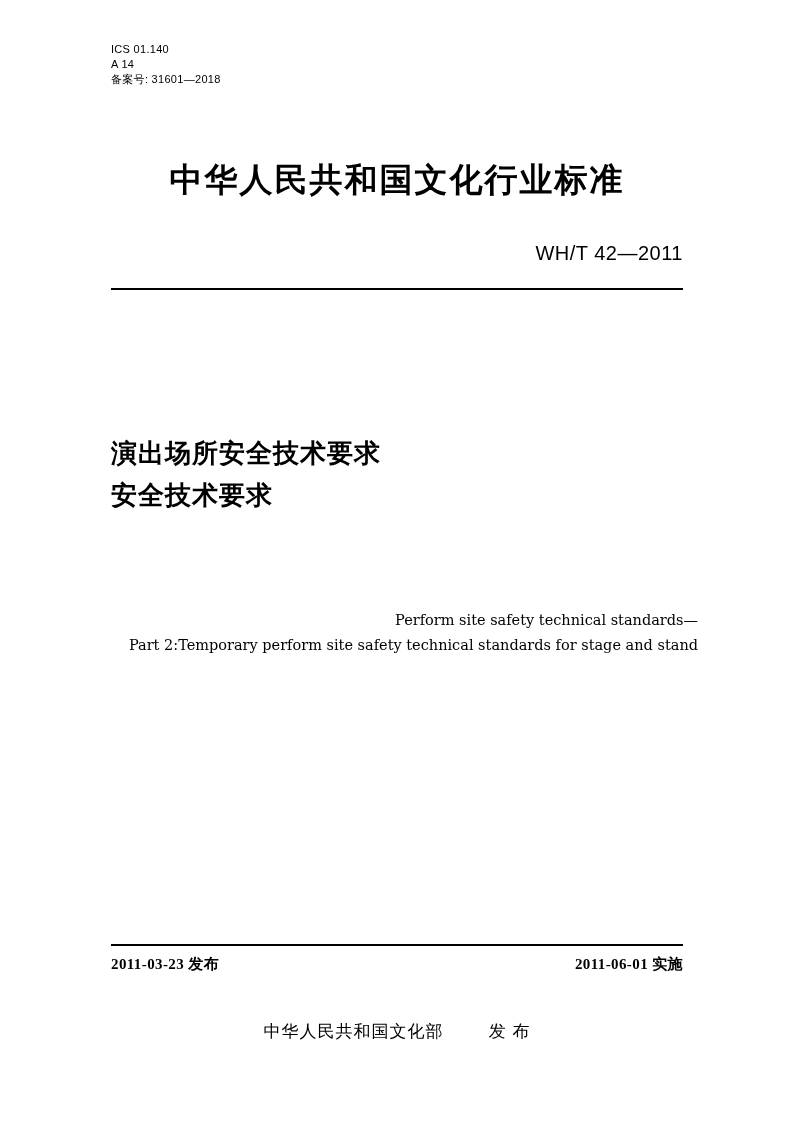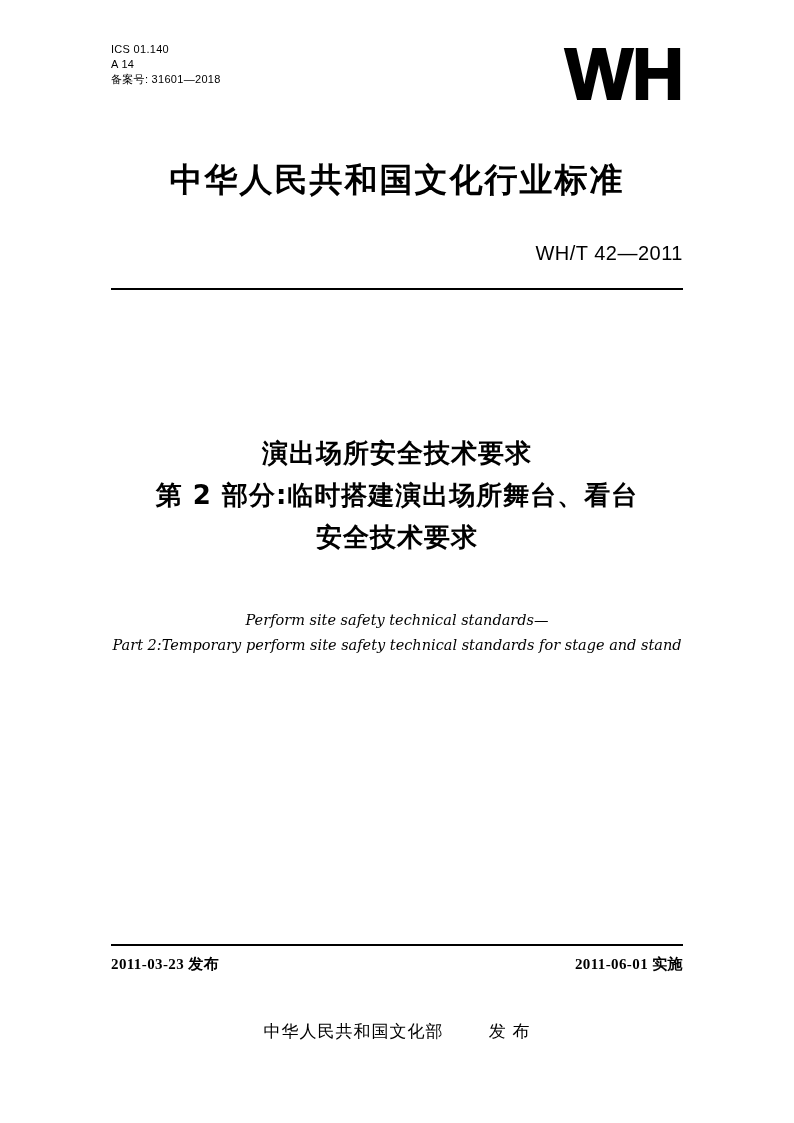--- a/index.html
+++ b/index.html
@@ -96,40 +96,39 @@
     height: 2px;
     background: #000;
   }
 
   
   .main-title {
     position: absolute;
     left: 75px;
     right: 75px;
     top: 432px;
-    text-align: center;
+    text-align: left;
   }
   .main-title .line {
     font-family: "DejaVu Sans", sans-serif;
     font-weight: bold;
     font-size: 26px;
     line-height: 42px;
     letter-spacing: 1px;
     color: #000;
     white-space: nowrap;
   }
 
   
   .en-title {
     position: absolute;
     left: 60px;
     right: 60px;
     top: 608px;
-    text-align: center;
-    font-style: italic;
+    text-align: right;
   }
   .en-title .line {
     font-family: "DejaVu Serif", serif;
     font-size: 14.5px;
     line-height: 25px;
     color: #000;
   }
 
   
   .footer-dates {
@@ -168,32 +167,30 @@
 <body>
 
 <div class="page">
 
   <div class="header-zone">
     <div class="ics-block">
       <div>ICS 01.140</div>
       <div>A 14</div>
       <div>备案号: 31601—2018</div>
     </div>
-    <div class="wh-logo">WH</div>
   </div>
 
   <div class="std-title">中华人民共和国文化行业标准</div>
 
   <div class="std-number">WH/T 42—2011</div>
 
   <div class="rule-top"></div>
 
   <div class="main-title">
     <div class="line">演出场所安全技术要求</div>
-    <div class="line">第 2 部分:临时搭建演出场所舞台、看台</div>
     <div class="line">安全技术要求</div>
   </div>
 
   <div class="en-title">
     <div class="line">Perform site safety technical standards—</div>
     <div class="line">Part 2:Temporary perform site safety technical standards for stage and stand</div>
   </div>
 
   <div class="rule-bottom"></div>
 

